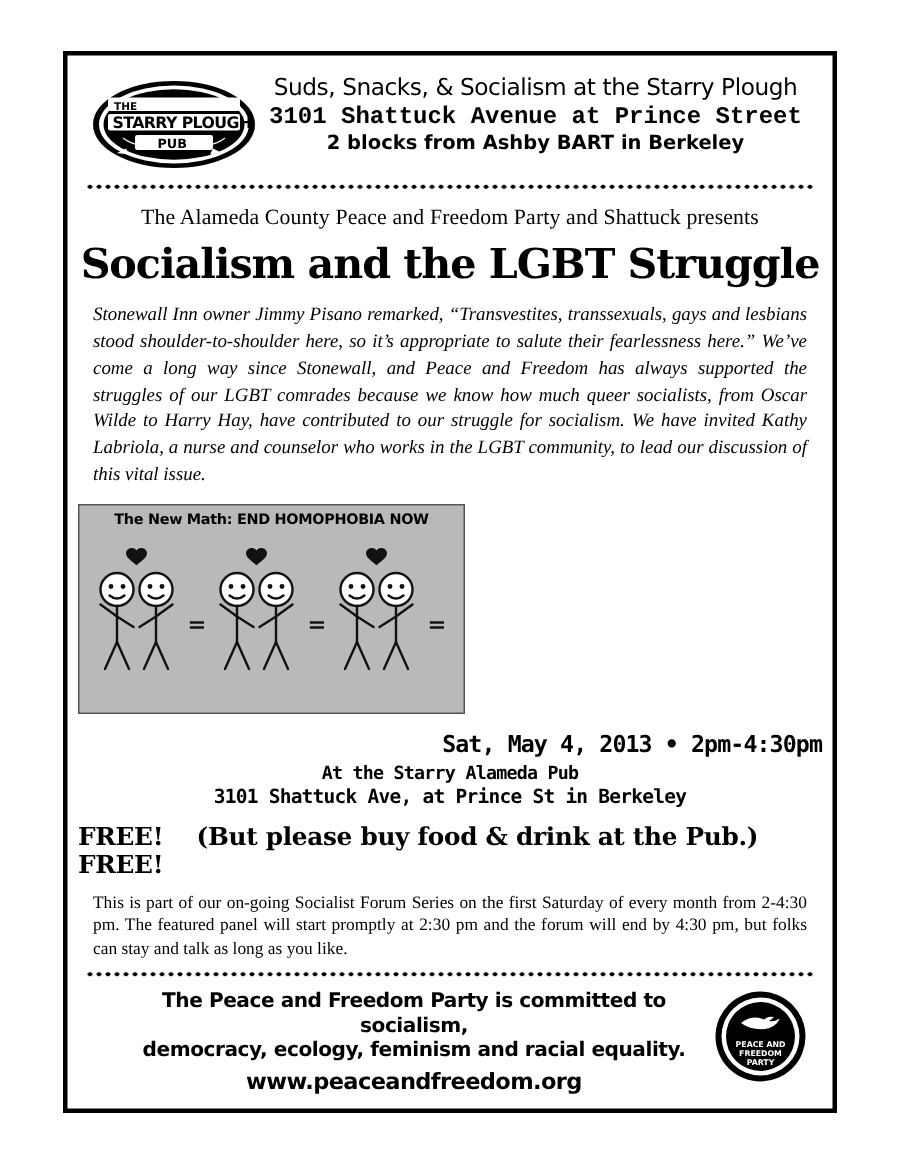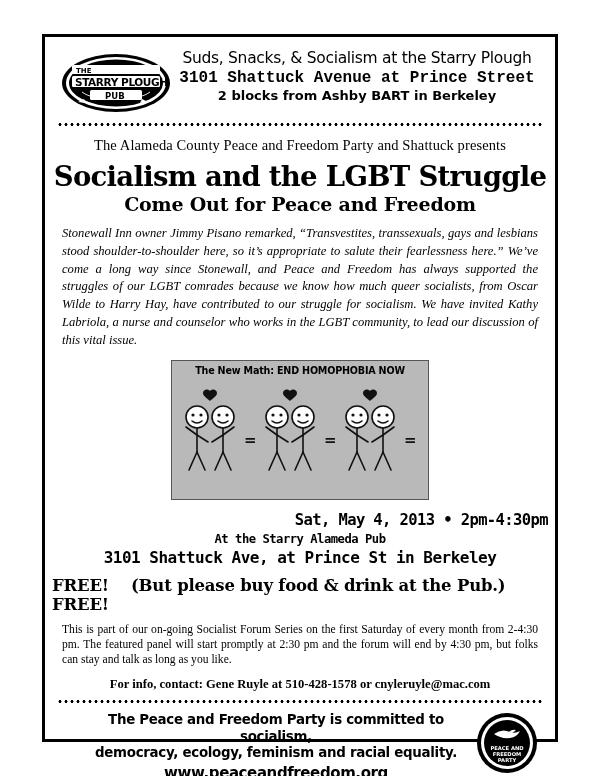--- a/index.html
+++ b/index.html
@@ -123,21 +123,21 @@
     font-size: 12.6px;
     line-height: 1.42;
     text-align: justify;
     margin: 10px 10px 0 10px;
   }
 
   
   .cartoon-wrap {
     margin-top: 10px;
     display: flex;
-    justify-content: center;
+    justify-content: flex-start;
   }
   .cartoon {
     width: 258px;
     height: 140px;
     background: #b9b9b9;
     border: 1px solid #555;
     position: relative;
     box-sizing: border-box;
   }
   .cartoon-title {
@@ -168,21 +168,21 @@
     font-family: "DejaVu Sans Mono", monospace;
     font-weight: bold;
     font-size: 12.2px;
     letter-spacing: -0.5px;
     margin-top: 3px;
   }
   .event-where2 {
     text-align: center;
     font-family: "DejaVu Sans Mono", monospace;
     font-weight: bold;
-    font-size: 16px;
+    font-size: 13px;
     letter-spacing: -0.5px;
     margin-top: 2px;
   }
   .free-line {
     text-align: left;
     font-family: "DejaVu Serif", serif;
     font-weight: bold;
     font-size: 16.5px;
     margin-top: 9px;
     letter-spacing: -0.2px;
@@ -289,21 +289,20 @@
         <div class="hdr2">3101 Shattuck Avenue at Prince Street</div>
         <div class="hdr3">2 blocks from Ashby BART in Berkeley</div>
       </div>
     </div>
 
     <div class="dotrule"></div>
 
     <div class="presents">The Alameda County Peace and Freedom Party and Shattuck presents</div>
 
     <div class="title">Socialism and the LGBT Struggle</div>
-    <div class="subtitle">Come Out for Peace and Freedom</div>
 
     <div class="body-para">Stonewall Inn owner Jimmy Pisano remarked, “Transvestites, transsexuals, gays and lesbians stood shoulder-to-shoulder here, so it’s appropriate to salute their fearlessness here.” We’ve come a long way since Stonewall, and Peace and Freedom has always supported the struggles of our LGBT comrades because we know how much queer socialists, from Oscar Wilde to Harry Hay, have contributed to our struggle for socialism. We have invited Kathy Labriola, a nurse and counselor who works in the LGBT community, to lead our discussion of this vital issue.</div>
 
     <div class="cartoon-wrap">
       <div class="cartoon">
         <div class="cartoon-title">The New Math: END HOMOPHOBIA NOW</div>
         <svg width="256" height="138" viewBox="0 0 256 138" xmlns="http://www.w3.org/2000/svg">
           <g stroke="#111" stroke-width="1.6" fill="none" stroke-linecap="round">
 
             <g fill="#111" stroke="none">
@@ -388,21 +387,20 @@
     <div class="free-line">
       <span>FREE!</span>
       &nbsp;&nbsp;
       <span>(But please buy food &amp; drink at the Pub.)</span>
       &nbsp;&nbsp;
       <span>FREE!</span>
     </div>
 
     <div class="note">This is part of our on-going Socialist Forum Series on the first Saturday of every month from 2-4:30 pm. The featured panel will start promptly at 2:30 pm and the forum will end by 4:30 pm, but folks can stay and talk as long as you like.</div>
 
-    <div class="contact">For info, contact: Gene Ruyle at 510-428-1578 or cnyleruyle@mac.com</div>
 
     <div class="dotrule2"></div>
 
     <div class="footer">
       <div class="footer-text">
         <div class="foot1">The Peace and Freedom Party is committed to socialism,</div>
         <div class="foot2">democracy, ecology, feminism and racial equality.</div>
         <div class="foot-url">www.peaceandfreedom.org</div>
       </div>
       <div class="pfp-seal">

